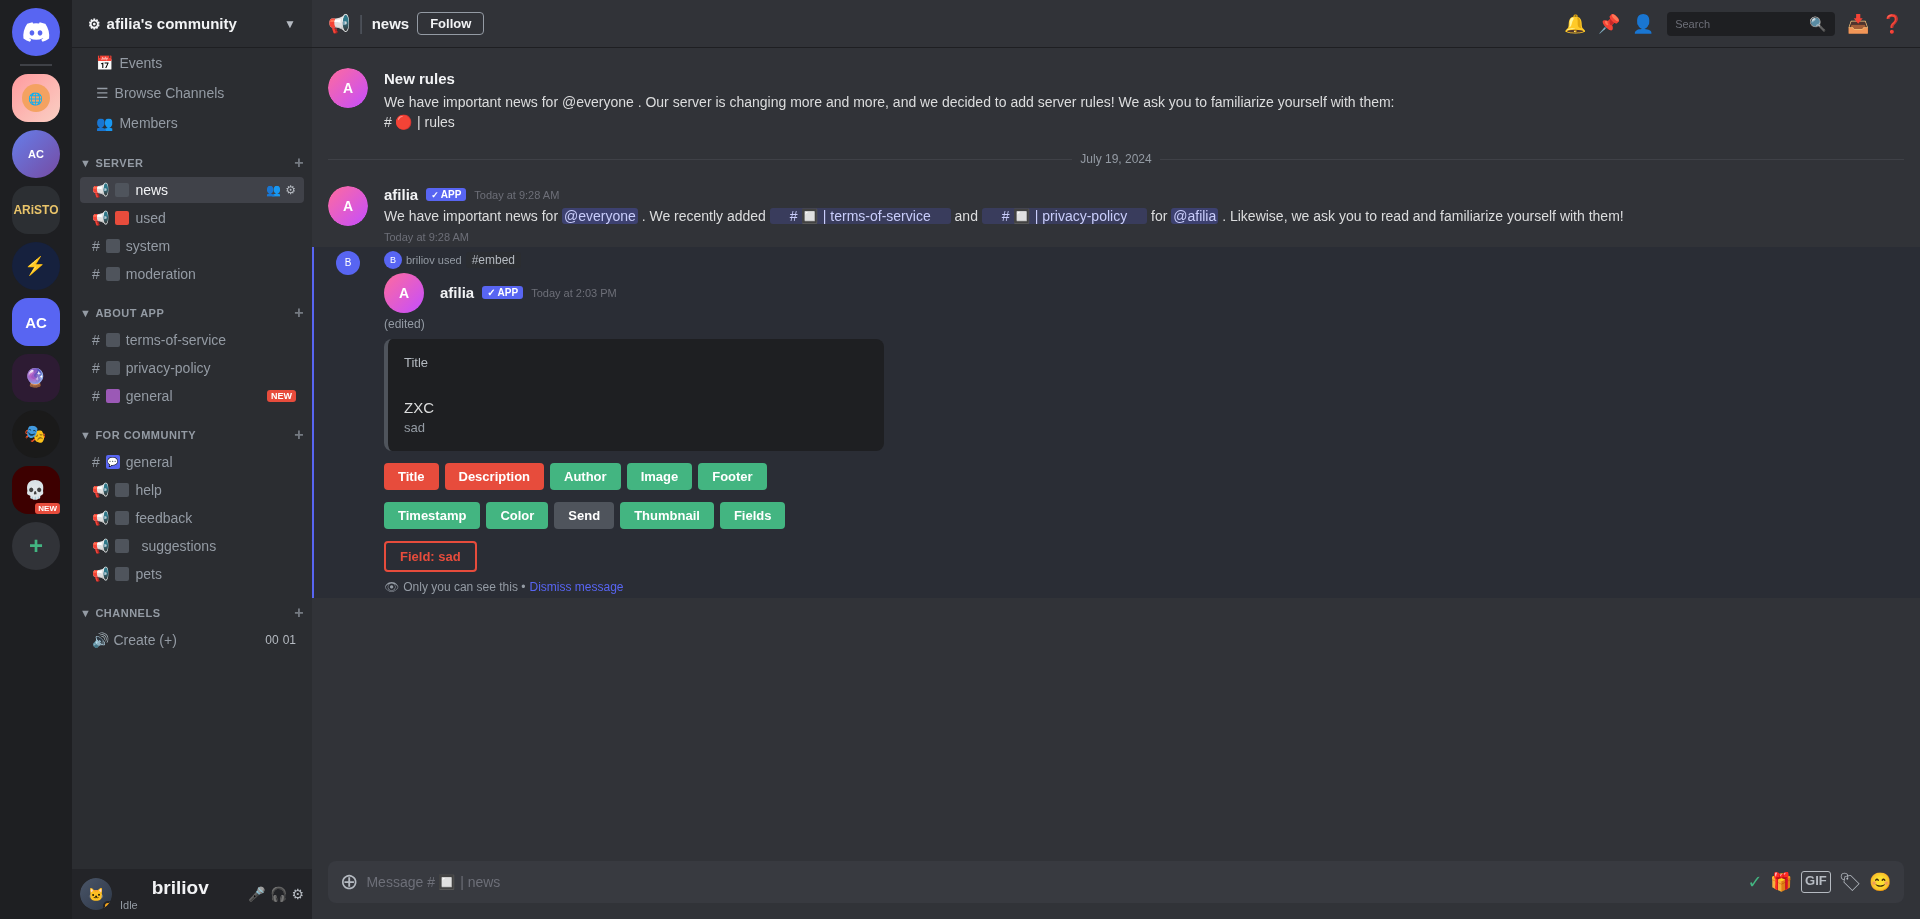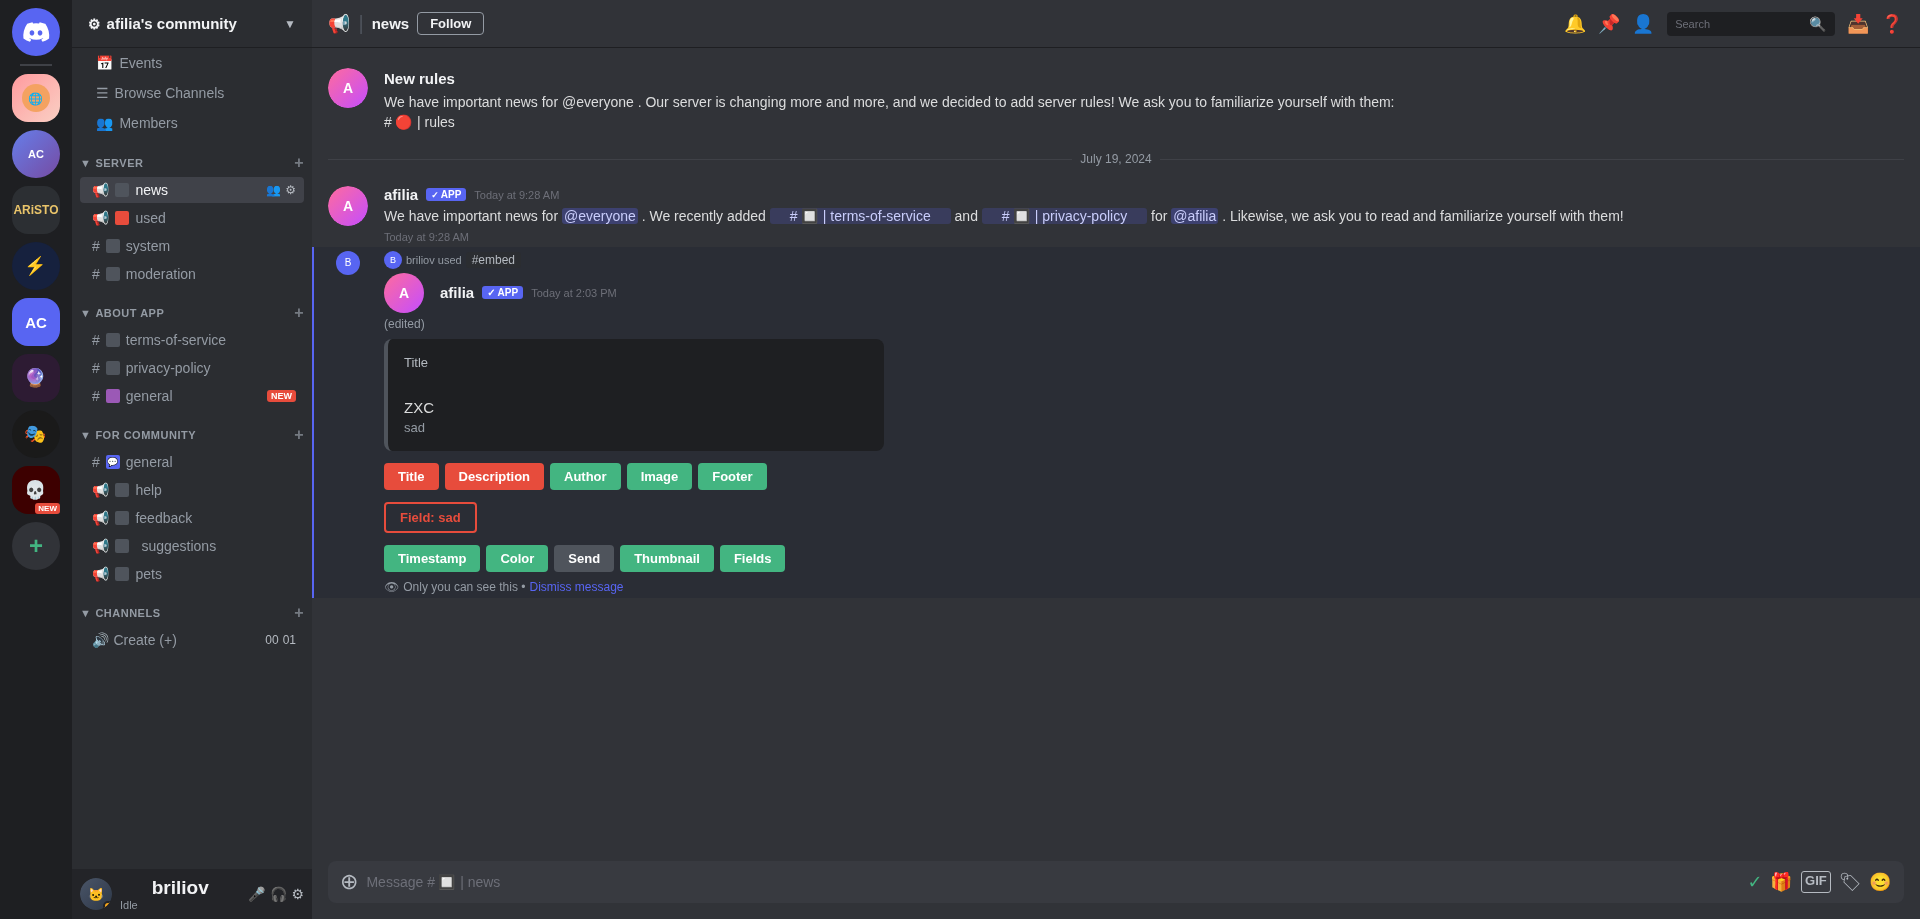--- a/index.html
+++ b/index.html
@@ -744,29 +744,29 @@
 
         <div class="embed-buttons">
           <button class="embed-btn red">Title</button>
           <button class="embed-btn red">Description</button>
           <button class="embed-btn green">Author</button>
           <button class="embed-btn green">Image</button>
           <button class="embed-btn green">Footer</button>
         </div>
 
         <div class="embed-buttons">
-          <button class="embed-field-sad">Field: sad</button>
-        </div>
-
-        <div class="embed-buttons">
           <button class="embed-btn green">Timestamp</button>
           <button class="embed-btn green">Color</button>
           <button class="embed-btn dark">Send</button>
           <button class="embed-btn green">Thumbnail</button>
           <button class="embed-btn green">Fields</button>
+        </div>
+
+        <div class="embed-buttons">
+          <button class="embed-field-sad">Field: sad</button>
         </div>
 
         <div class="only-you-notice">
           <span>👁</span>
           <span>Only you can see this •</span>
           <span class="dismiss-link">Dismiss message</span>
         </div>
       </div>
     </div>
 

